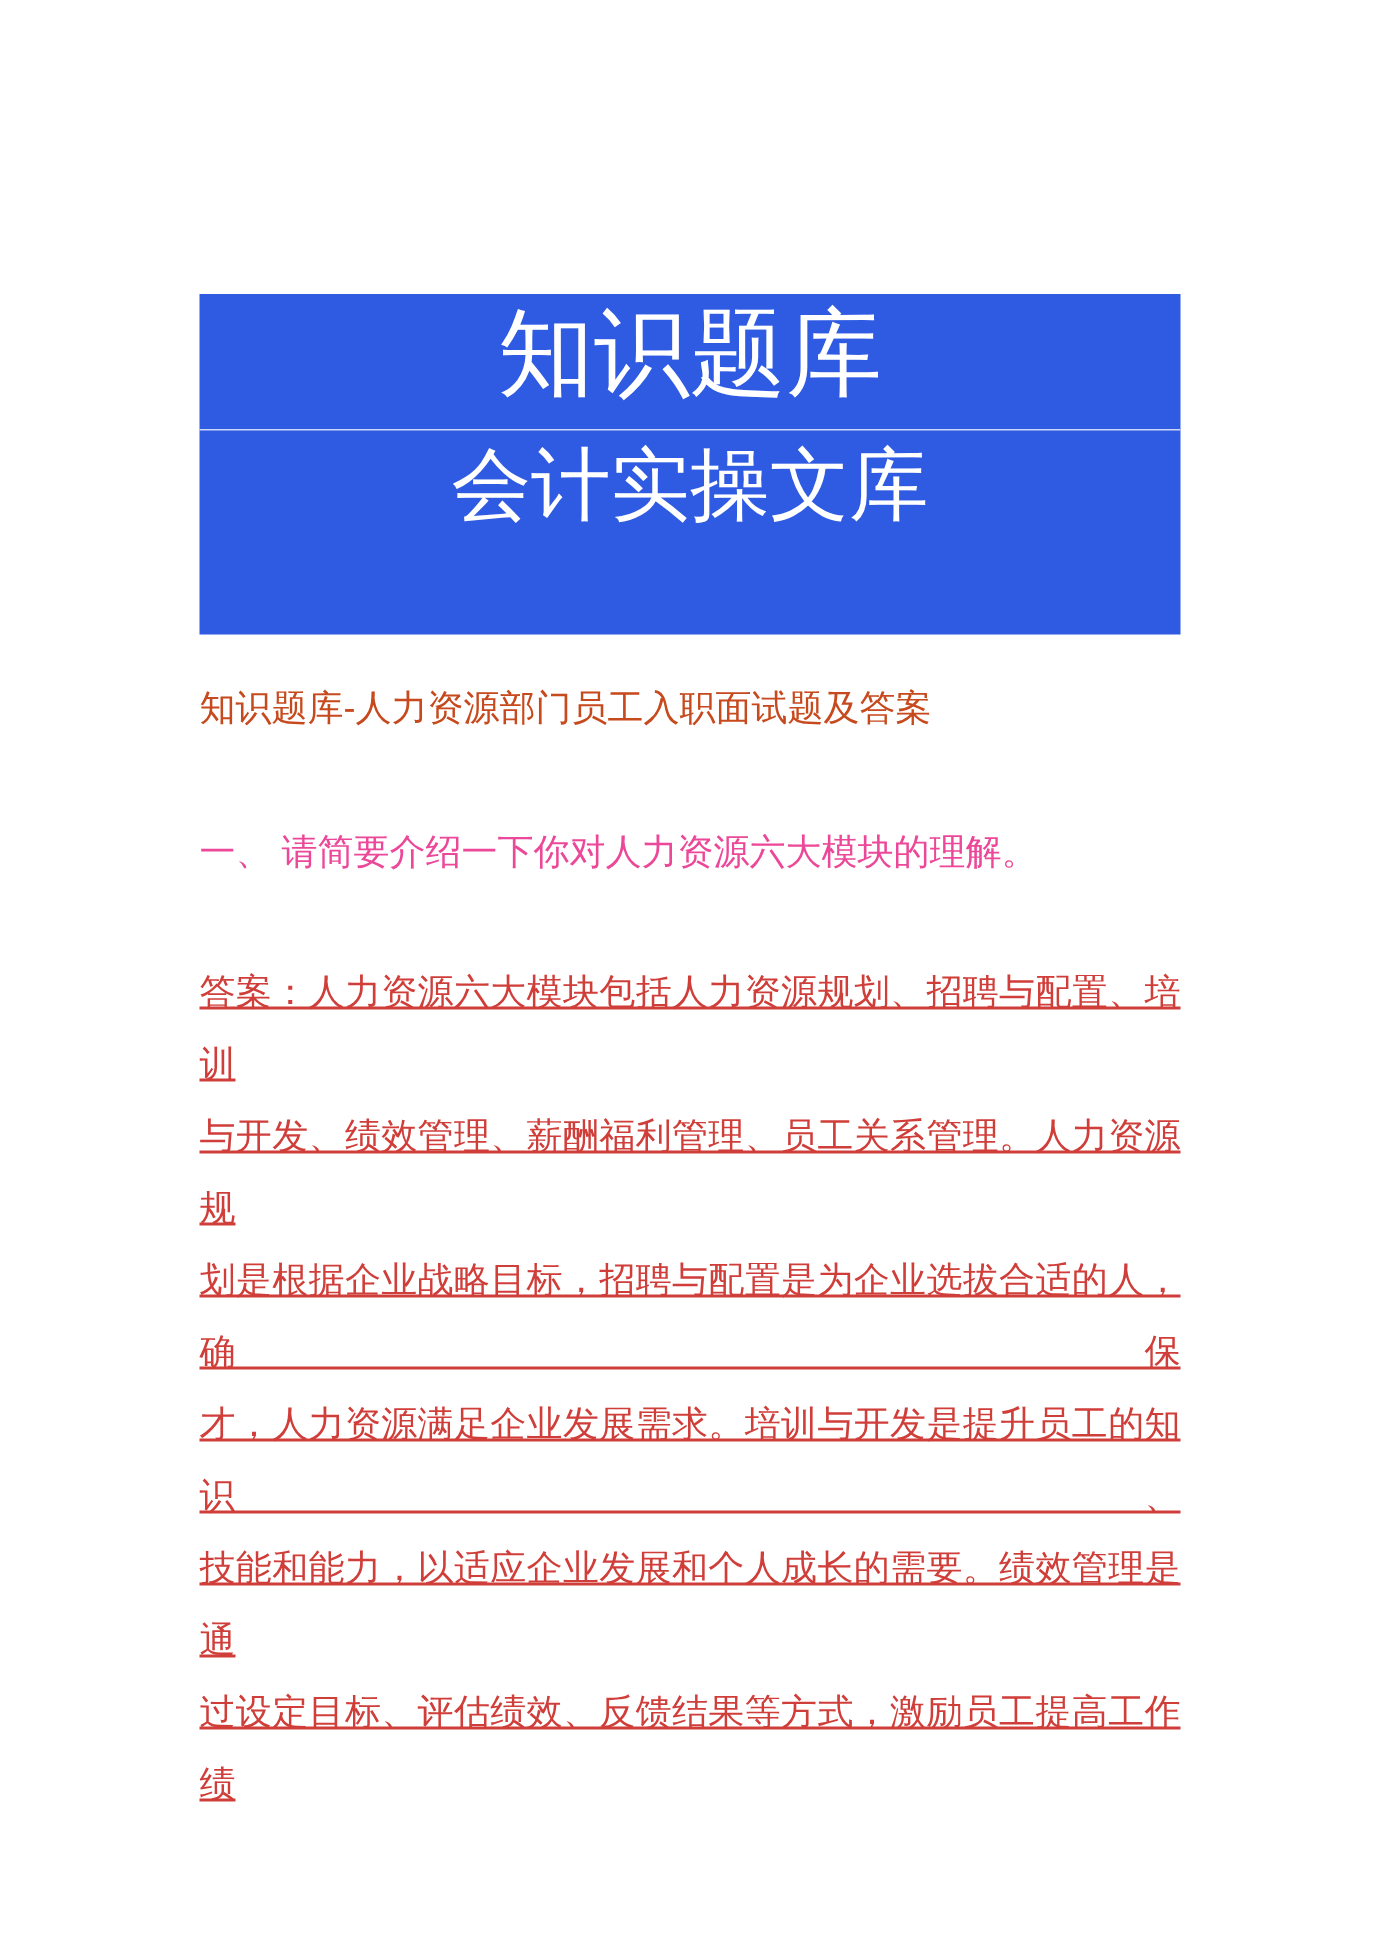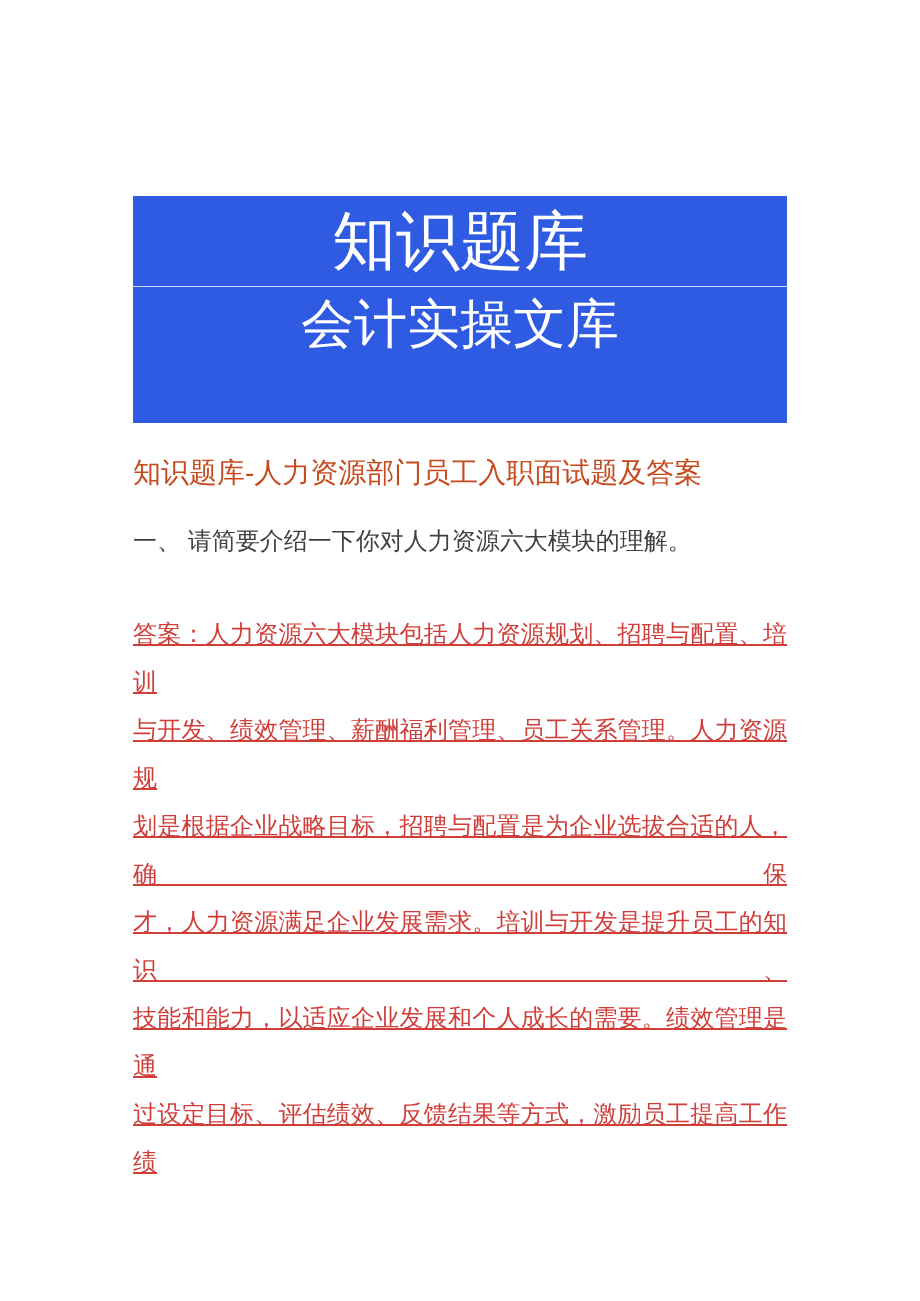--- a/index.html
+++ b/index.html
@@ -25,49 +25,50 @@
   }
   .banner-row1 {
     height: 90px;
     display: flex;
     align-items: center;
     justify-content: center;
     color: #ffffff;
     font-size: 64px;
     line-height: 1;
     white-space: nowrap;
+    font-family: Liberation Mono, monospace;
   }
   .banner-divider {
     width: 100%;
     height: 0;
     border-top: 1px solid #ccd6f6;
   }
   .banner-row2 {
     flex: 1;
     display: flex;
     align-items: flex-start;
     justify-content: center;
     padding-top: 10px;
     color: #ffffff;
     font-size: 53px;
     line-height: 1;
     white-space: nowrap;
   }
   .doc-title {
     margin: 34px 133px 0 133px;
-    font-size: 28px;
+    font-size: 24px;
     line-height: 32px;
     font-weight: normal;
     color: #c64a1d;
   }
   .question {
-    margin: 36px 133px 0 133px;
+    margin: 64px 133px 0 133px;
     font-size: 24px;
     line-height: 32px;
-    color: #404040;
+    color: #ec4899;
   }
   .answer {
     margin: 53px 133px 0 133px;
     font-size: 24px;
     line-height: 48px;
     color: #d03e3a;
   }
   .answer-line {
     text-align: justify;
     text-align-last: justify;

